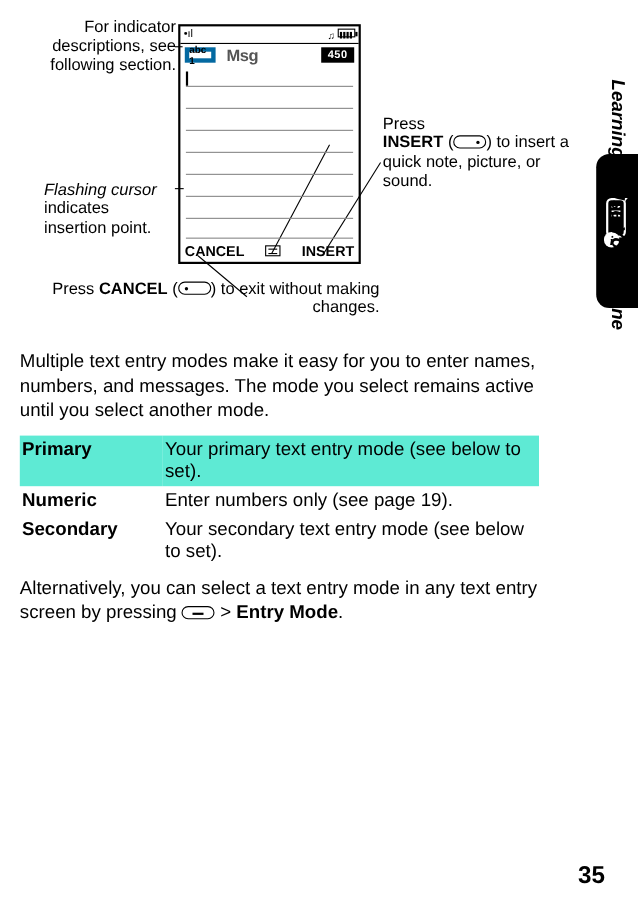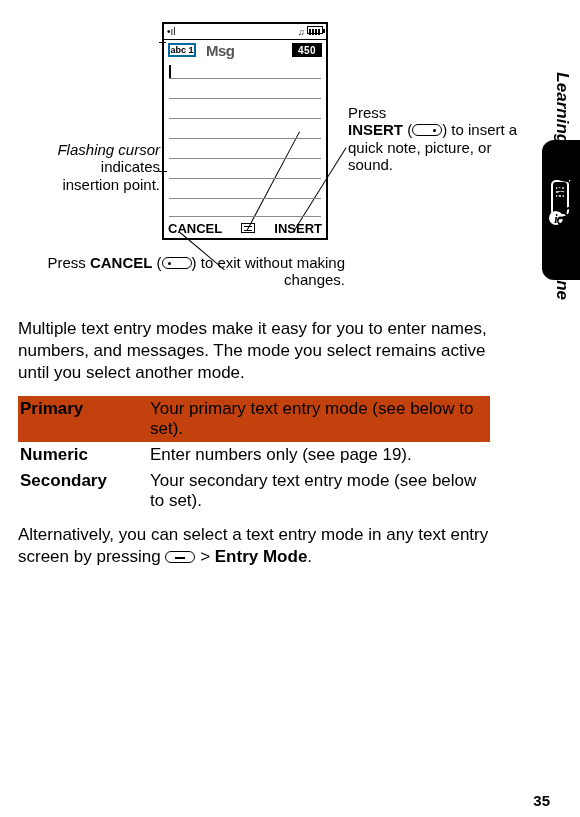--- a/index.html
+++ b/index.html
@@ -45,21 +45,21 @@
     font-size: 9px;
   }
   .title-row {
     height: 20px;
     display: flex;
     align-items: center;
     padding: 0 4px;
   }
   .abc-chip {
     width: 28px; height: 14px;
-    border: 2px solid #0369a1;
+    border: 4px solid #0369a1;
     display: inline-flex;
     align-items: center;
     justify-content: center;
     font-size: 9px;
     font-weight: bold;
   }
   .title-label {
     flex: 1;
     text-align: left;
     padding-left: 10px;
@@ -123,21 +123,21 @@
   .menu-glyph::before { top:2px; }
   .menu-glyph::after { top:6px; }
 
   
   .callout {
     position: absolute;
     font-size: 15px;
     line-height: 1.15;
   }
   .c-left1 { left: 22px; top: 8px; width: 120px; text-align: right; }
-  .c-left2 { left: 22px; top: 133px; width: 120px; text-align: right; }
+  .c-left2 { left: 22px; top: 156px; width: 120px; text-align: left; }
   .c-right1 { left: 330px; top: 8px; width: 170px; }
   .c-right2 { left: 330px; top: 96px; width: 170px; }
   .c-bottom { left: 17px; top: 246px; width: 310px; text-align: right; }
 
   .italic { font-style: italic; }
   .cond-bold { font-family: "Arial Narrow", Arial, sans-serif; font-weight: bold; }
 
   
   .line {
     position: absolute;
@@ -201,21 +201,21 @@
   table.modes td {
     vertical-align: top;
     padding: 3px 6px 3px 2px;
     font-size: 17px;
   }
   table.modes td.label {
     width: 130px;
     font-family: "Arial Narrow", Arial, sans-serif;
     font-weight: bold;
   }
-  .shade td { background: #c2410c; }
+  .shade td { background: #5eead4; }
 
   
   .side-tab {
     position: absolute;
     right: 0;
     top: 140px;
     width: 38px;
     height: 140px;
     background: #000;
     border-radius: 12px 0 0 12px;
@@ -235,21 +235,21 @@
     font-style: italic;
     font-weight: bold;
     font-size: 17px;
     white-space: nowrap;
   }
   .page-num {
     position: absolute;
     bottom: 8px;
     right: 30px;
     font-weight: bold;
-    font-size: 15px;
+    font-size: 22px;
   }
 
   
   .sig::before { content: "•ıl"; font-size:10px; }
   .vib::before { content: "♫"; font-size:9px; }
   .batt {
     display:inline-block;
     width:16px;height:8px;border:1px solid #000;position:relative;
   }
   .batt::after{content:"";position:absolute;right:-3px;top:2px;width:2px;height:4px;background:#000;}
@@ -262,20 +262,21 @@
   .ptr-insert { position:absolute; border-top:1px solid #000; transform-origin:left center; }
   .ptr-cancel { position:absolute; border-top:1px solid #000; transform-origin:left center; }
 </style>
 </head>
 <body>
 
 <div class="page">
 
   <div class="diagram">
 
+    <div class="callout c-left1">For indicator descriptions, see following section.</div>
     <div class="callout c-left2">
       <span class="italic">Flashing cursor</span><span> indicates insertion point.</span>
     </div>
 
     <div class="callout c-right2">
       <span>Press </span><br>
       <span class="cond-bold">INSERT</span><span> (</span><span class="softkey-icon right"></span><span>) to insert a quick note, picture, or sound.</span>
     </div>
 
     <div class="callout c-bottom">

